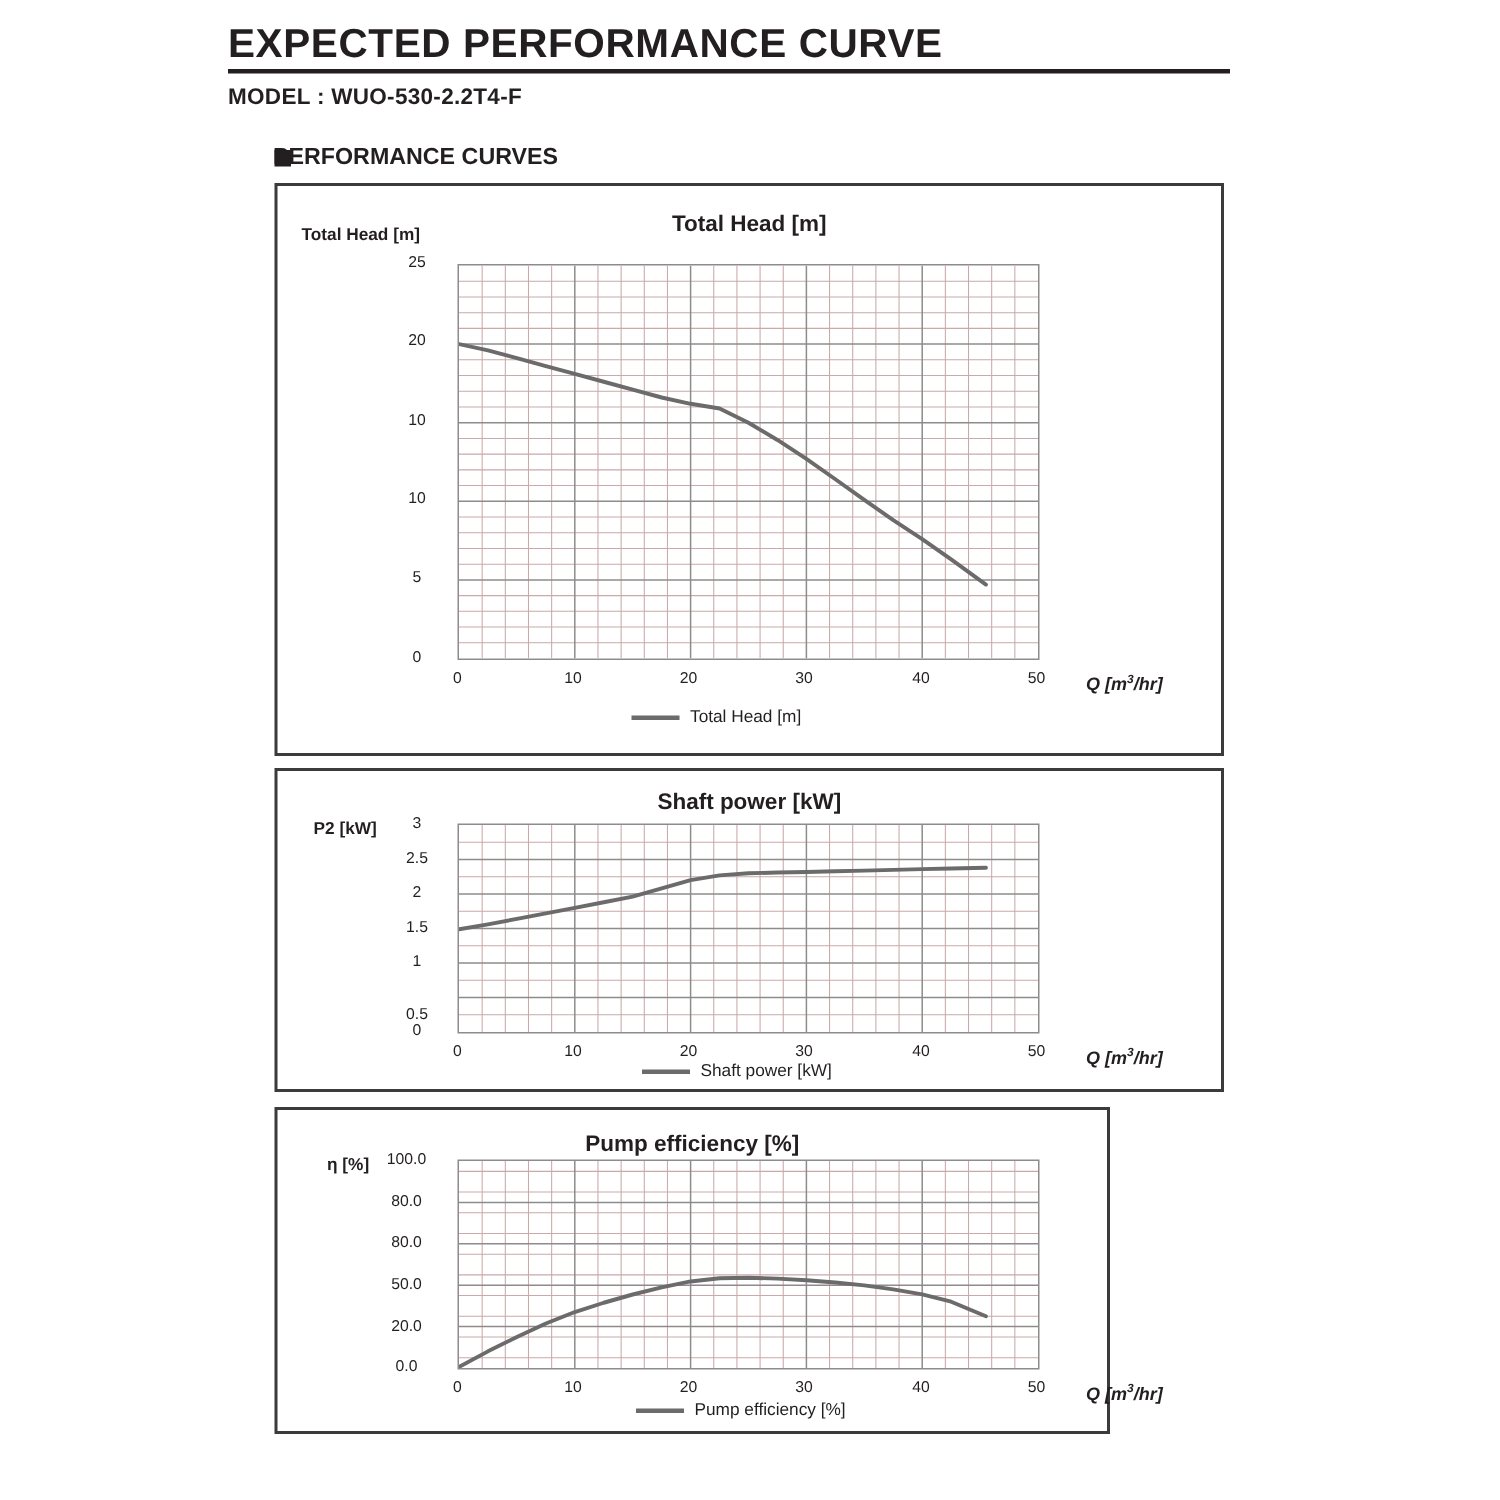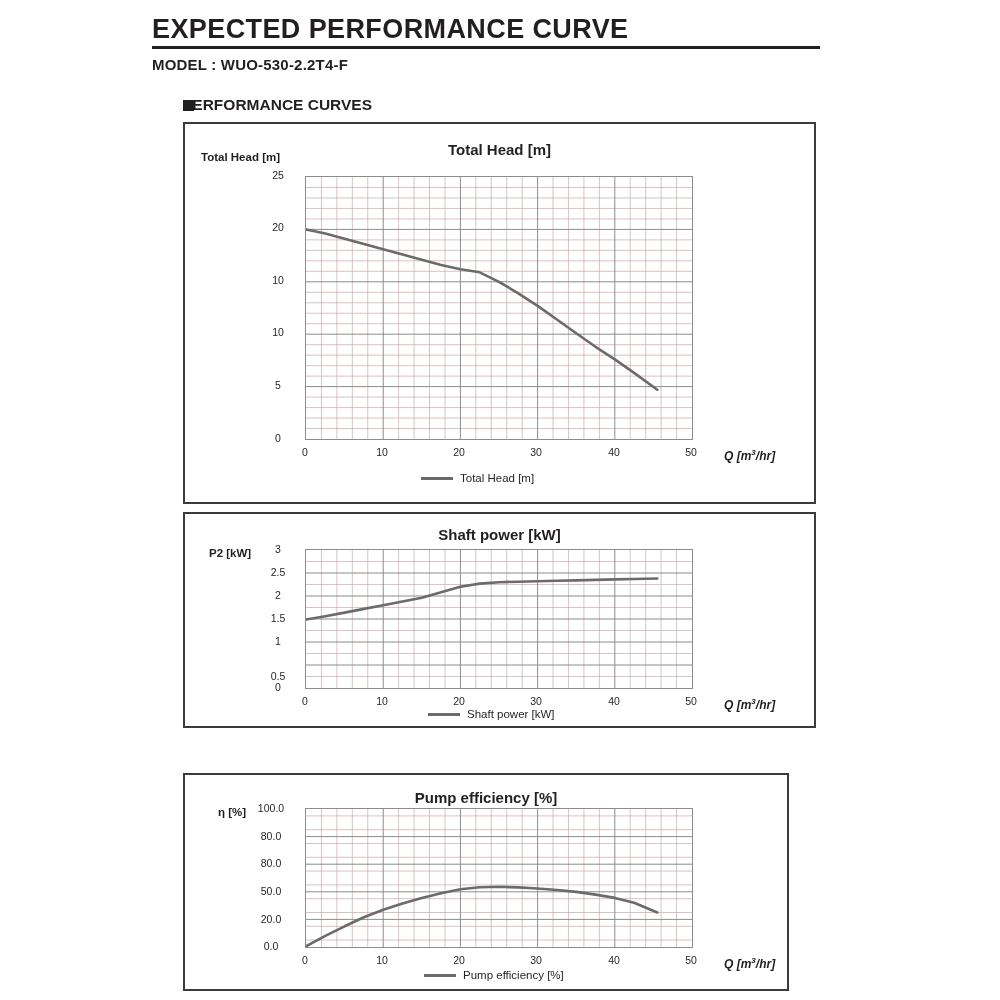--- a/index.html
+++ b/index.html
@@ -65,21 +65,21 @@
 
   
   .panel {
     position: absolute;
     border: 2.5px solid #3b3b3b;
     background: #ffffff;
     box-sizing: border-box;
   }
   #panel-head   { left: 183px; top: 122px;  width: 633px; height: 382px; }
   #panel-power  { left: 183px; top: 512px;  width: 633px; height: 216px; }
-  #panel-eff    { left: 183px; top: 738px;  width: 606px; height: 218px; margin-top: 35px; }
+  #panel-eff    { left: 183px; top: 738px;  width: 557px; height: 218px; }
 
   .chart-title {
     position: absolute;
     width: 100%;
     text-align: center;
     font-size: 15px;
     font-weight: bold;
     color: #231f20;
   }
   .y-axis-label {

